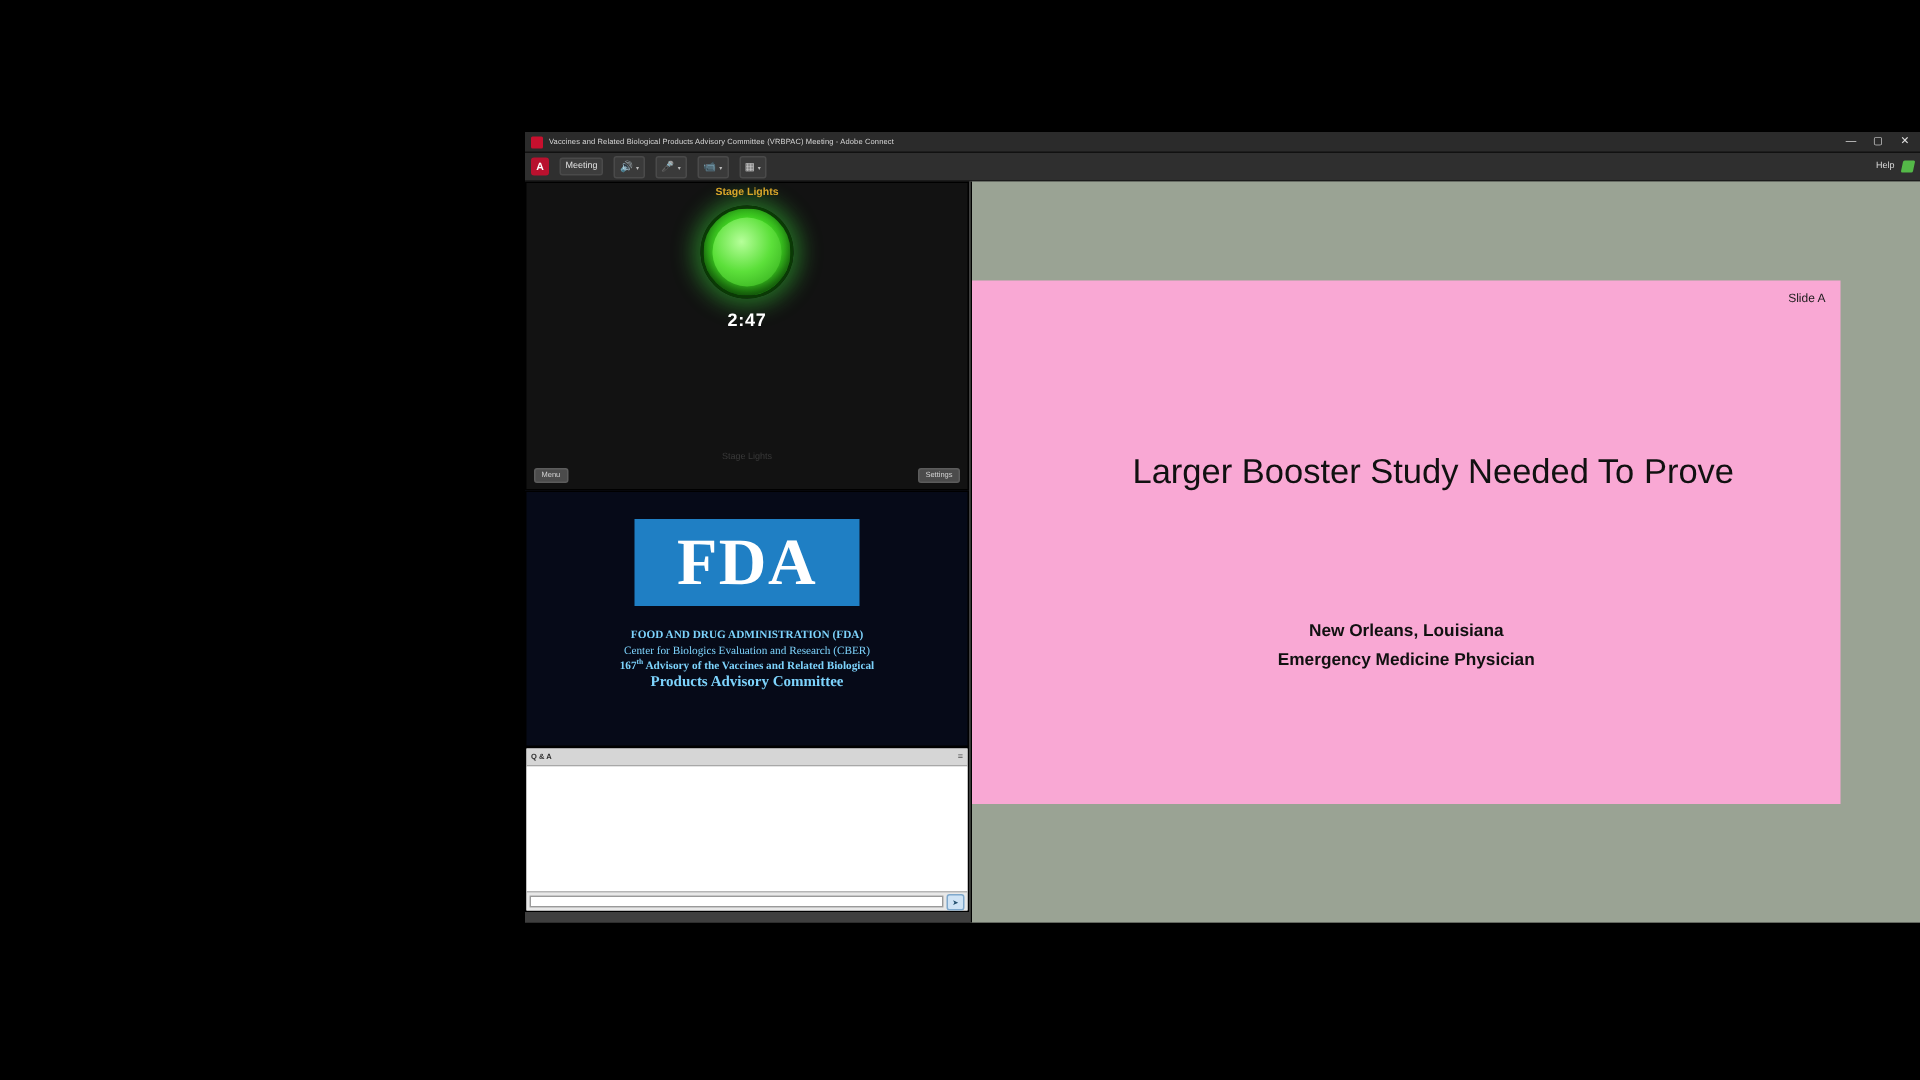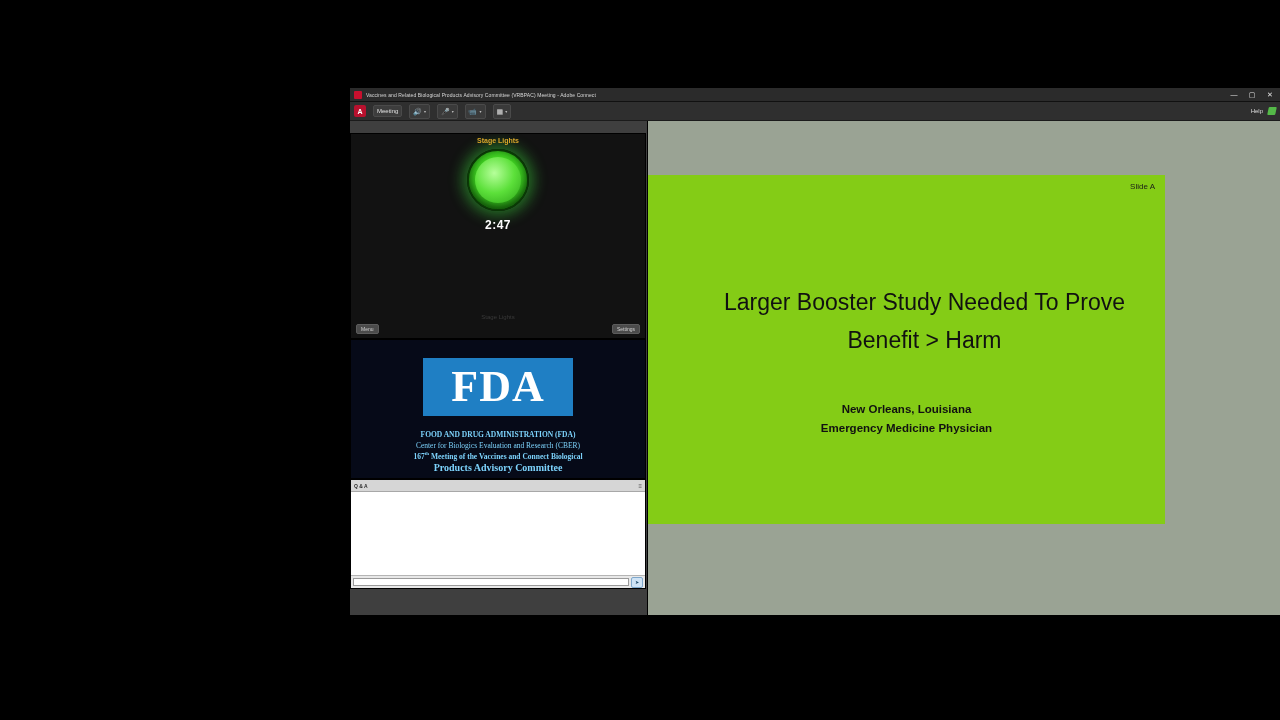--- a/index.html
+++ b/index.html
@@ -164,21 +164,20 @@
     background: #3f3f3f;
   }
 
   
   .left-col {
     position: absolute;
     left: 0px;
     top: 0px;
     width: 296px;
     height: 496px;
-    margin-top: 12px;
   }
 
   
   .timer-pod {
     position: relative;
     height: 206px;
     background: #121212;
     border: 1px solid #000;
     box-sizing: border-box;
     overflow: hidden;
@@ -233,21 +232,21 @@
     font-size: 5px;
     padding: 1px 4px;
     border-radius: 2px;
   }
   .timer-pod .corner-btn.left { left: 5px; }
   .timer-pod .corner-btn.right { right: 5px; }
 
   
   .fda-pod {
     position: relative;
-    height: 140px;
+    height: 171px;
     background: #060a18;
     border: 1px solid #000;
     box-sizing: border-box;
     overflow: hidden;
     text-align: center;
   }
   .fda-logo {
     margin: 18px auto 0 auto;
     width: 150px;
     height: 58px;
@@ -342,24 +341,24 @@
     top: 0px;
     width: 633px;
     height: 496px;
     background: #9aa394;
     border-left: 1px solid #000;
     box-sizing: border-box;
   }
   .slide-canvas {
     position: absolute;
     left: 0px;
-    top: 54px;
-    width: 517px;
+    top: 66px;
+    width: 579px;
     height: 349px;
-    background: #84cc16;
+    background: #f9a8d4;
   }
   .slide-label {
     position: absolute;
     right: 10px;
     top: 7px;
     font-size: 8px;
     color: #1a1a1a;
     font-family: "Liberation Sans", sans-serif;
   }
   .slide-title {
@@ -468,21 +467,21 @@
             <div class="faint-label">Stage Lights</div>
             <div class="corner-btn left">Menu</div>
             <div class="corner-btn right">Settings</div>
           </div>
 
           <div class="fda-pod">
             <div class="fda-logo">FDA</div>
             <div class="fda-lines">
               <div class="l1">FOOD AND DRUG ADMINISTRATION (FDA)</div>
               <div class="l2">Center for Biologics Evaluation and Research (CBER)</div>
-              <div class="l3"><span>167</span><sup>th</sup><span> Meeting of the Vaccines and Connect Biological</span></div>
+              <div class="l3"><span>167</span><sup>th</sup><span> Advisory of the Vaccines and Related Biological</span></div>
               <div class="l4">Products Advisory Committee</div>
             </div>
           </div>
 
           <div class="qa-pod">
             <div class="qa-header">
               <span class="qa-title">Q &amp; A</span>
               <span class="qa-menu">≡</span>
             </div>
             <div class="qa-body"></div>
@@ -492,21 +491,20 @@
             </div>
           </div>
 
         </div>
 
         <div class="share-pod">
           <div class="slide-canvas">
             <div class="slide-label">Slide A</div>
             <div class="slide-sub">
               <div>Larger Booster Study Needed To Prove</div>
-              <div>Benefit &gt; Harm</div>
             </div>
             <div class="slide-byline">
               <div>New Orleans, Louisiana</div>
               <div>Emergency Medicine Physician</div>
             </div>
           </div>
         </div>
 
       </div>
 

